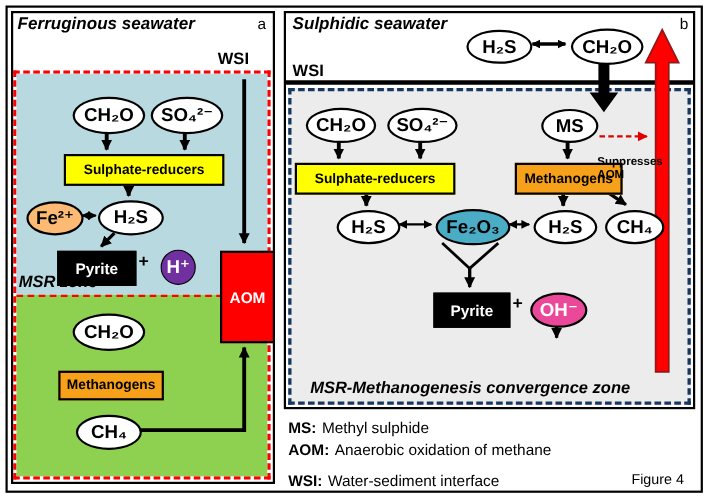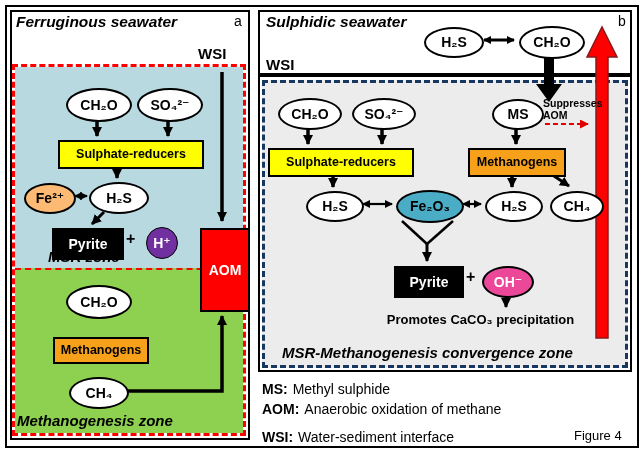--- a/index.html
+++ b/index.html
@@ -3,21 +3,21 @@
 <meta charset="utf-8">
 <style>
   html,body{margin:0;padding:0;background:#fff;}
   #figure{position:relative;width:642px;height:451px;background:#fff;overflow:hidden;
           font-family:"Liberation Sans","DejaVu Sans",sans-serif;color:#000;}
   .abs{position:absolute;}
   .frame{border:2px solid #000;}
   .zone{z-index:0;}
   svg.layer{position:absolute;left:0;top:0;z-index:1;pointer-events:none;}
   .shape{position:absolute;z-index:2;display:flex;align-items:center;justify-content:center;
-         font-weight:bold;font-size:14px;text-align:center;line-height:1.05;}
+         font-weight:bold;font-size:17px;text-align:center;line-height:1.05;}
   .ellipse{border:2px solid #000;border-radius:50%;background:#fff;}
   .rbox{border:2px solid #000;background:#fff;}
   .lbl{position:absolute;z-index:3;white-space:nowrap;}
   .ptitle{font-style:italic;font-weight:bold;font-size:15.5px;}
   .zlabel{font-style:italic;font-weight:bold;font-size:15px;}
   .wsi{font-weight:bold;font-size:15px;}
   .corner{font-size:14px;}
   .plus{font-size:16px;font-weight:bold;z-index:3;position:absolute;}
   .white{color:#fff;}
   .legend-row{position:absolute;z-index:3;font-size:14px;white-space:nowrap;}
@@ -89,58 +89,56 @@
   <div class="lbl wsi" style="left:198px;top:45px;">WSI</div>
 
   <div class="shape ellipse" style="left:66px;top:88px;width:62px;height:30px;">CH₂O</div>
   <div class="shape ellipse" style="left:137px;top:88px;width:62px;height:30px;">SO₄²⁻</div>
   <div class="shape rbox" style="left: 58px; top: 140px; width: 142px; height: 25px; font-size: 12.5px; background-color: rgb(255, 255, 0);">Sulphate-reducers</div>
   <div class="shape ellipse" style="left: 24px; top: 183px; width: 48px; height: 27px; background-color: #fdba74;">Fe²⁺</div>
   <div class="shape ellipse" style="left:89px;top:182px;width:56px;height:28px;">H₂S</div>
   <div class="shape rbox white" style="left: 52px; top: 228px; width: 68px; height: 28px; font-size: 14px; border-color: rgb(0, 0, 0); background-color: rgb(0, 0, 0);">Pyrite</div>
   <div class="plus" style="left:126px;top:230px;">+</div>
   <div class="shape ellipse white" style="left: 146px; top: 227px; width: 30px; height: 30px; border-width: 1.5px; background-color: rgb(112, 48, 160);">H⁺</div>
-  <div class="lbl zlabel" style="left:17px;top:248px;margin-left:31px;">MSR zone</div>
+  <div class="lbl zlabel" style="left:17px;top:248px;">MSR zone</div>
 
   <div class="shape rbox white" style="left: 200px; top: 228px; width: 46px; height: 80px; font-size: 14px; background-color: rgb(254, 0, 0);">AOM</div>
 
   <div class="shape ellipse" style="left:66px;top:285px;width:62px;height:30px;">CH₂O</div>
   <div class="shape rbox" style="left: 53px; top: 337px; width: 92px; height: 23px; font-size: 12.5px; background-color: rgb(247, 161, 26);">Methanogens</div>
   <div class="shape ellipse" style="left:69px;top:377px;width:56px;height:28px;">CH₄</div>
-  <div class="lbl zlabel" style="left:17px;top:412px;">Methanogenesis zone</div>
 
   <div class="lbl ptitle" style="left:266px;top:13px;">Sulphidic seawater</div>
   <div class="lbl corner" style="left:618px;top:13px;">b</div>
   <div class="lbl wsi" style="left:266px;top:56px;">WSI</div>
 
   <div class="shape ellipse" style="left:424px;top:27px;width:56px;height:27px;">H₂S</div>
   <div class="shape ellipse" style="left:519px;top:26px;width:62px;height:29px;">CH₂O</div>
 
   <div class="small-note" style="left:543px;top:97px;width:56px;">
-    <span style="display:block;">Suppresses</span>
+    <span style="display:block;margin-top:44px;">Suppresses</span>
     <span style="display:block;">AOM</span>
   </div>
 
   <div class="shape ellipse" style="left:278px;top:98px;width:60px;height:28px;">CH₂O</div>
   <div class="shape ellipse" style="left:352px;top:98px;width:60px;height:28px;">SO₄²⁻</div>
   <div class="shape ellipse" style="left:492px;top:99px;width:48px;height:27px;">MS</div>
 
   <div class="shape rbox" style="left: 268px; top: 148px; width: 142px; height: 25px; font-size: 12.5px; background-color: rgb(255, 255, 0);">Sulphate-reducers</div>
   <div class="shape rbox" style="left: 468px; top: 148px; width: 94px; height: 25px; font-size: 12.5px; background-color: rgb(247, 161, 26);">Methanogens</div>
 
   <div class="shape ellipse" style="left:306px;top:191px;width:54px;height:27px;">H₂S</div>
   <div class="shape ellipse" style="left: 396px; top: 190px; width: 64px; height: 29px; background-color: rgb(75, 172, 198);">Fe₂O₃</div>
   <div class="shape ellipse" style="left:485px;top:191px;width:54px;height:27px;">H₂S</div>
   <div class="shape ellipse" style="left:550px;top:191px;width:50px;height:27px;">CH₄</div>
 
   <div class="shape rbox white" style="left: 394px; top: 266px; width: 66px; height: 28px; font-size: 14px; background-color: rgb(0, 0, 0);">Pyrite</div>
   <div class="plus" style="left:466px;top:268px;">+</div>
   <div class="shape ellipse white" style="left: 482px; top: 266px; width: 48px; height: 28px; background-color: #ec4899;">OH⁻</div>
 
-  <div class="lbl" style="left:378px;top:312px;width:205px;text-align:center;font-weight:bold;font-size:13px;white-space:nowrap;">Promotes CaCO₃ precipitation</div>
   <div class="lbl zlabel" style="left:268px;top:344px;margin-left:14px;">MSR-Methanogenesis convergence zone</div>
 
   <div class="legend-row" style="left:262px;top:381px;">
     <span class="term">MS:</span><span>Methyl sulphide</span>
   </div>
   <div class="legend-row" style="left:262px;top:401px;">
     <span class="term">AOM:</span><span>Anaerobic oxidation of methane</span>
   </div>
   <div class="legend-row" style="left:262px;top:429px;">
     <span class="term">WSI:</span><span>Water-sediment interface</span>

